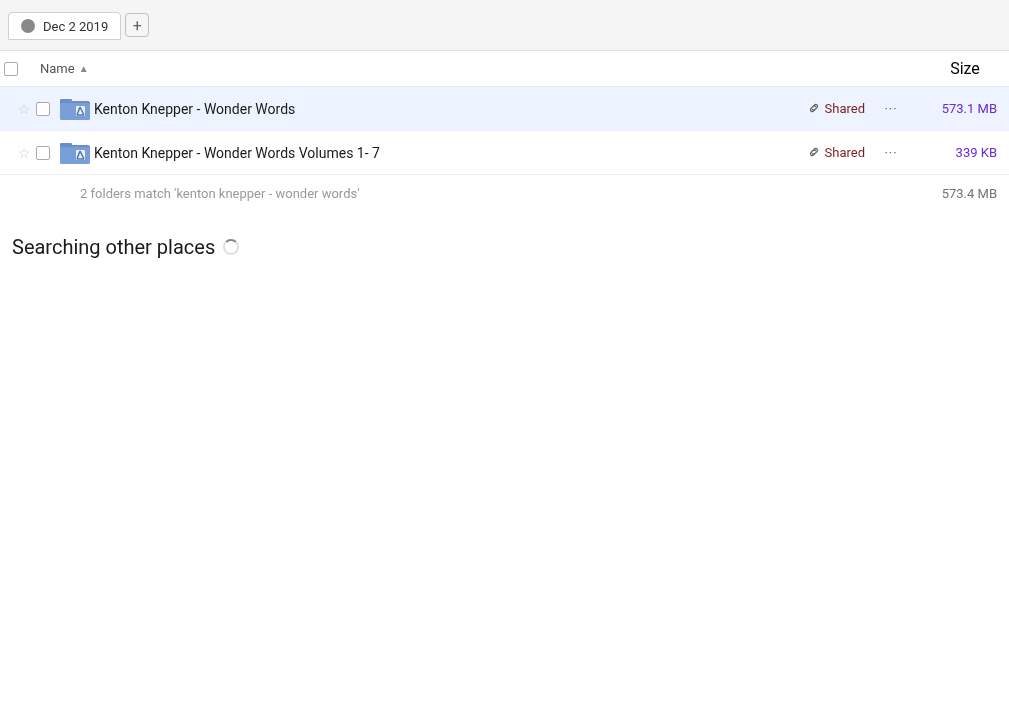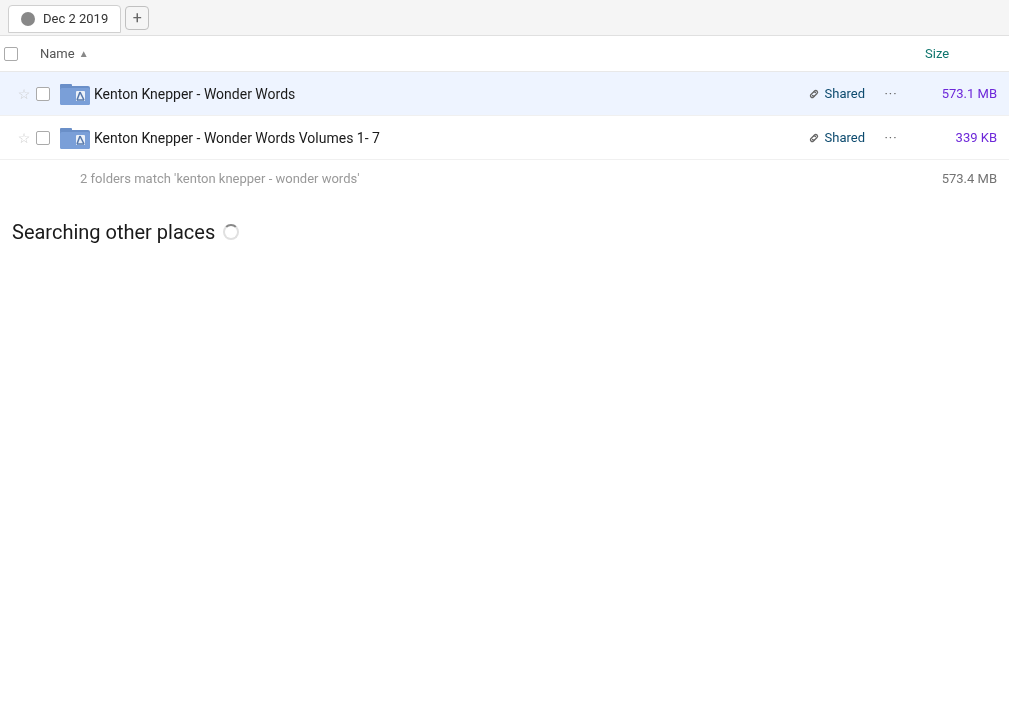--- a/index.html
+++ b/index.html
@@ -15,21 +15,21 @@
       font-size: 14px;
       width: 1009px;
       height: 720px;
       overflow: hidden;
     }
 
     
     .tab-bar {
       display: flex;
       align-items: center;
-      height: 36px;
+      height: 51px;
       border-bottom: 1px solid #e0e0e0;
       padding: 9px 8px;
       background: #f5f5f5;
     }
 
     .tab-item {
       display: flex;
       align-items: center;
       height: 28px;
       padding: 0 12px;
@@ -93,23 +93,23 @@
       cursor: pointer;
     }
 
     .col-name .sort-arrow {
       font-size: 10px;
       color: #888;
     }
 
     .col-size {
       width: 80px;
-      text-align: left;
-      font-size: 13px;
-      color: #0f766e;
+      text-align: center;
+      font-size: 16px;
+      color: #000000;
     }
 
     
     .file-row {
       display: flex;
       align-items: center;
       height: 44px;
       padding: 0 12px;
       border-bottom: 1px solid #f0f0f0;
       cursor: pointer;
@@ -137,23 +137,23 @@
     }
 
     .row-name {
       flex: 1;
       font-size: 14px;
       color: #1a1a1a;
     }
 
     .row-shared {
       display: flex;
-      align-items: flex-end;
+      align-items: flex-start;
       gap: 4px;
-      color: #0c4a6e;
+      color: #7f1d1d;
       font-size: 13px;
       margin-right: 12px;
     }
 
     .row-more {
       width: 28px;
       height: 28px;
       display: flex;
       align-items: center;
       justify-content: center;

